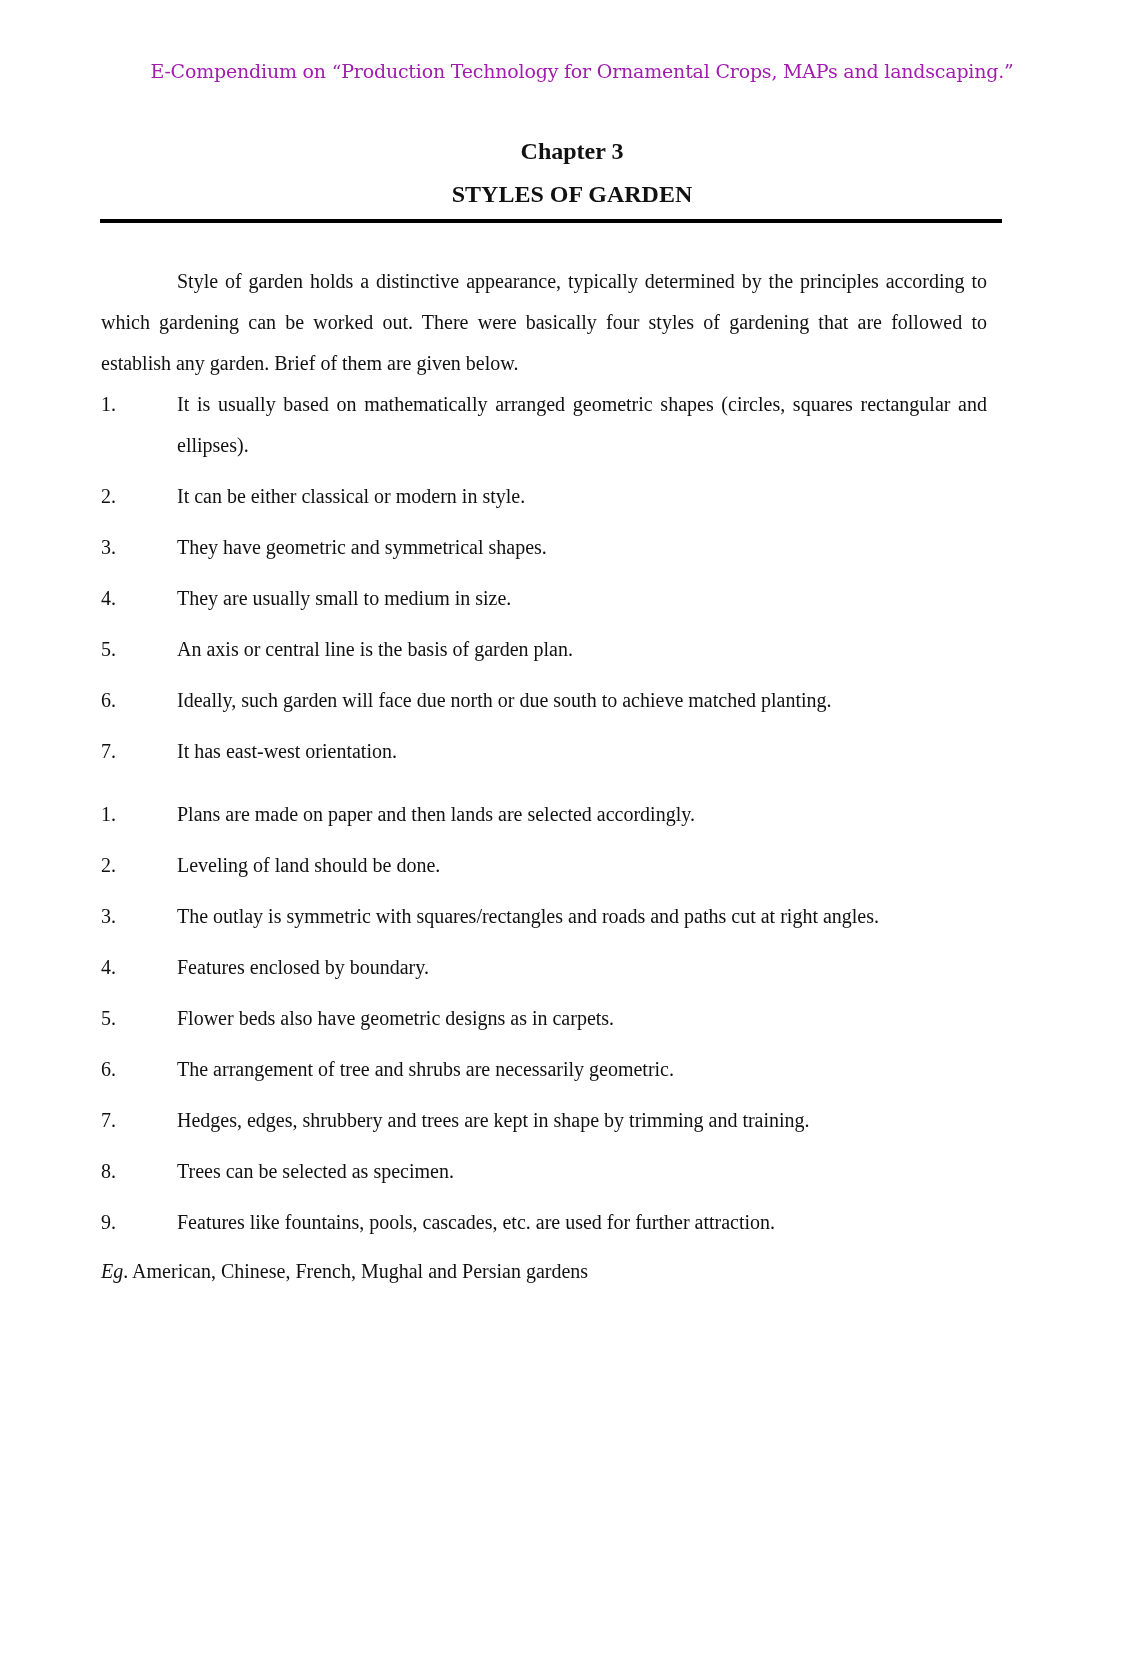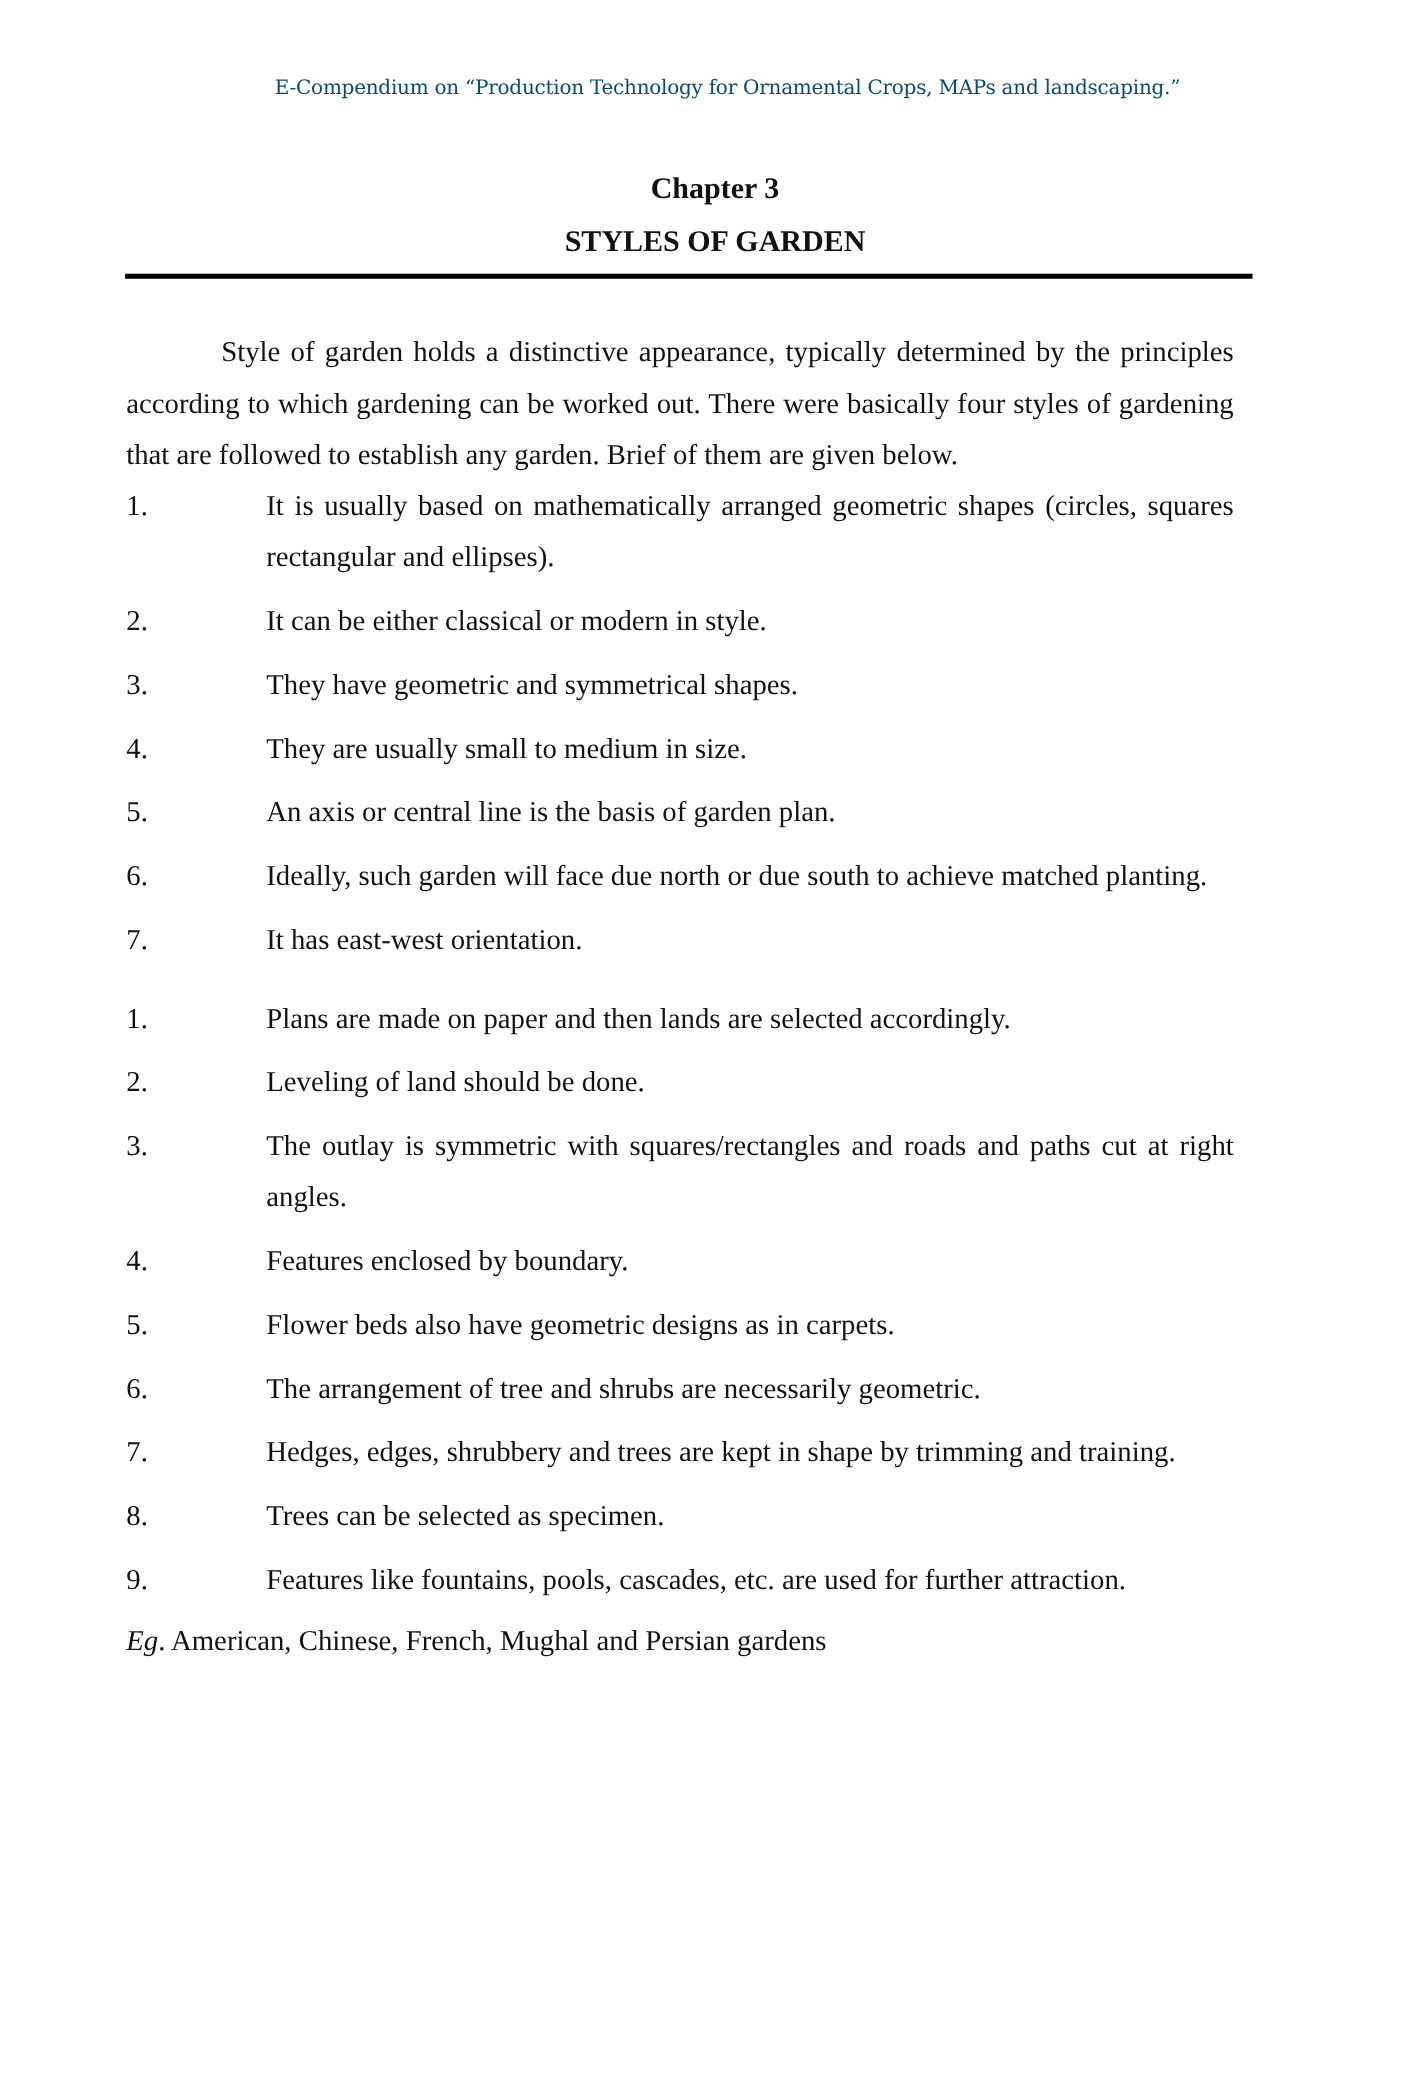--- a/index.html
+++ b/index.html
@@ -1,35 +1,35 @@
 <!DOCTYPE html>
 <html><head>
 <meta charset="utf-8">
 <style>
   html, body { margin:0; padding:0; background:#ffffff; }
   body { width:1136px; height:1672px; position:relative; overflow:hidden; color:#111; }
   .running-head {
     position:absolute; left:0; right:0; top:60px; text-align:center;
-    font-family:"DejaVu Serif", serif; font-size:16px; letter-spacing:-0.2px; color:#0c4a6e;
+    font-family:"DejaVu Serif", serif; font-size:19px; letter-spacing:-0.2px; color:#a21caf;
     padding-left:28px;
   }
   .chapter { position:absolute; left:0; right:0; text-align:center; font-family:"Liberation Serif", serif; font-weight:bold; font-size:24px; padding-left:8px; }
   .chapter.num { top:138px; }
   .chapter.title { top:181px; }
   .rule { position:absolute; left:100px; width:902px; top:219px; height:4px; background:#000; }
   .content {
     position:absolute; left:101px; width:886px; top:261px;
-    font-family:"Liberation Serif", serif; font-size:23px; line-height:41px; color:#111;
+    font-family:"Liberation Serif", serif; font-size:20px; line-height:41px; color:#111;
   }
   .para { text-align:justify; text-indent:76px; margin:0; }
   .heading { font-weight:bold; margin:9px 0 8px 0; }
   ol.items { list-style:none; margin:0; padding:0; }
   ol.items li { display:flex; margin:0 0 10px 0; }
   ol.items .num { width:76px; flex:0 0 76px; }
-  ol.items .txt { flex:1; text-align:justify;margin-left:36px; }
+  ol.items .txt { flex:1; text-align:justify; }
   .section-gap { height:12px; }
   .eg { margin-top:-2px; }
   .eg i { font-style:italic;text-align:right; }
 </style>
 </head>
 <body>
 
 <div class="running-head">E-Compendium on “Production Technology for Ornamental Crops, MAPs and landscaping.”</div>
 <div class="chapter num">Chapter 3</div>
 <div class="chapter title">STYLES OF GARDEN</div>

